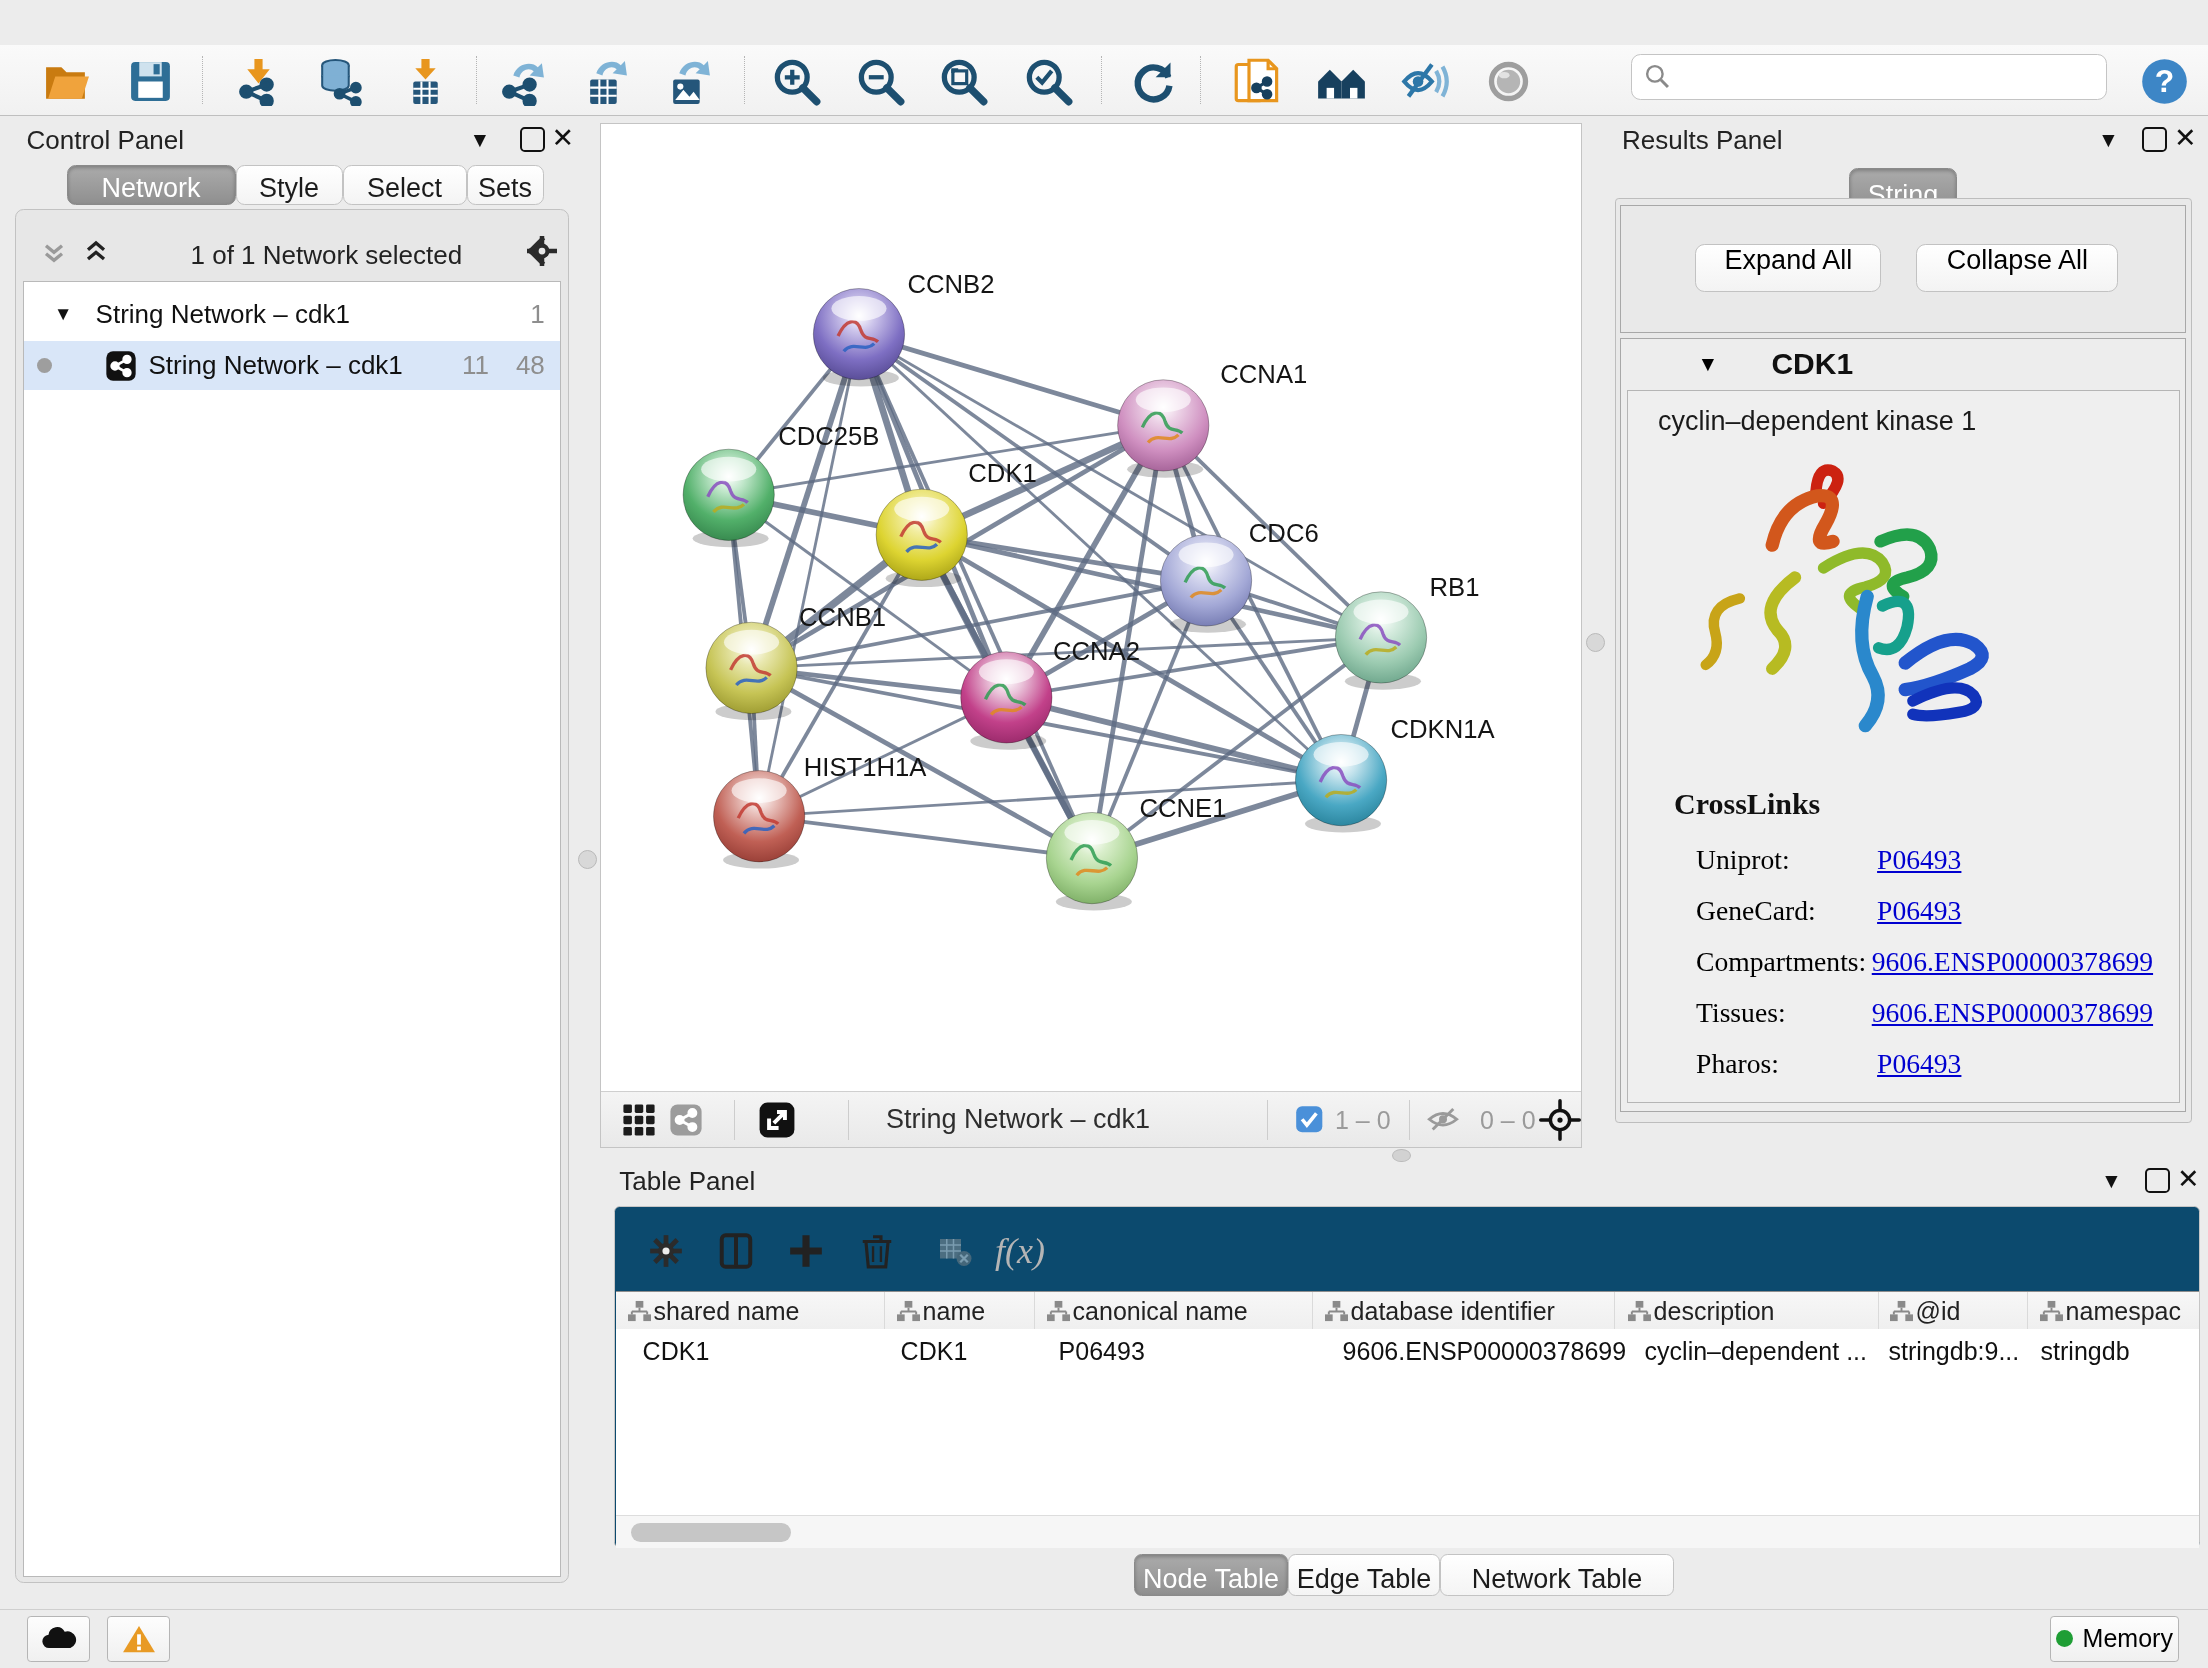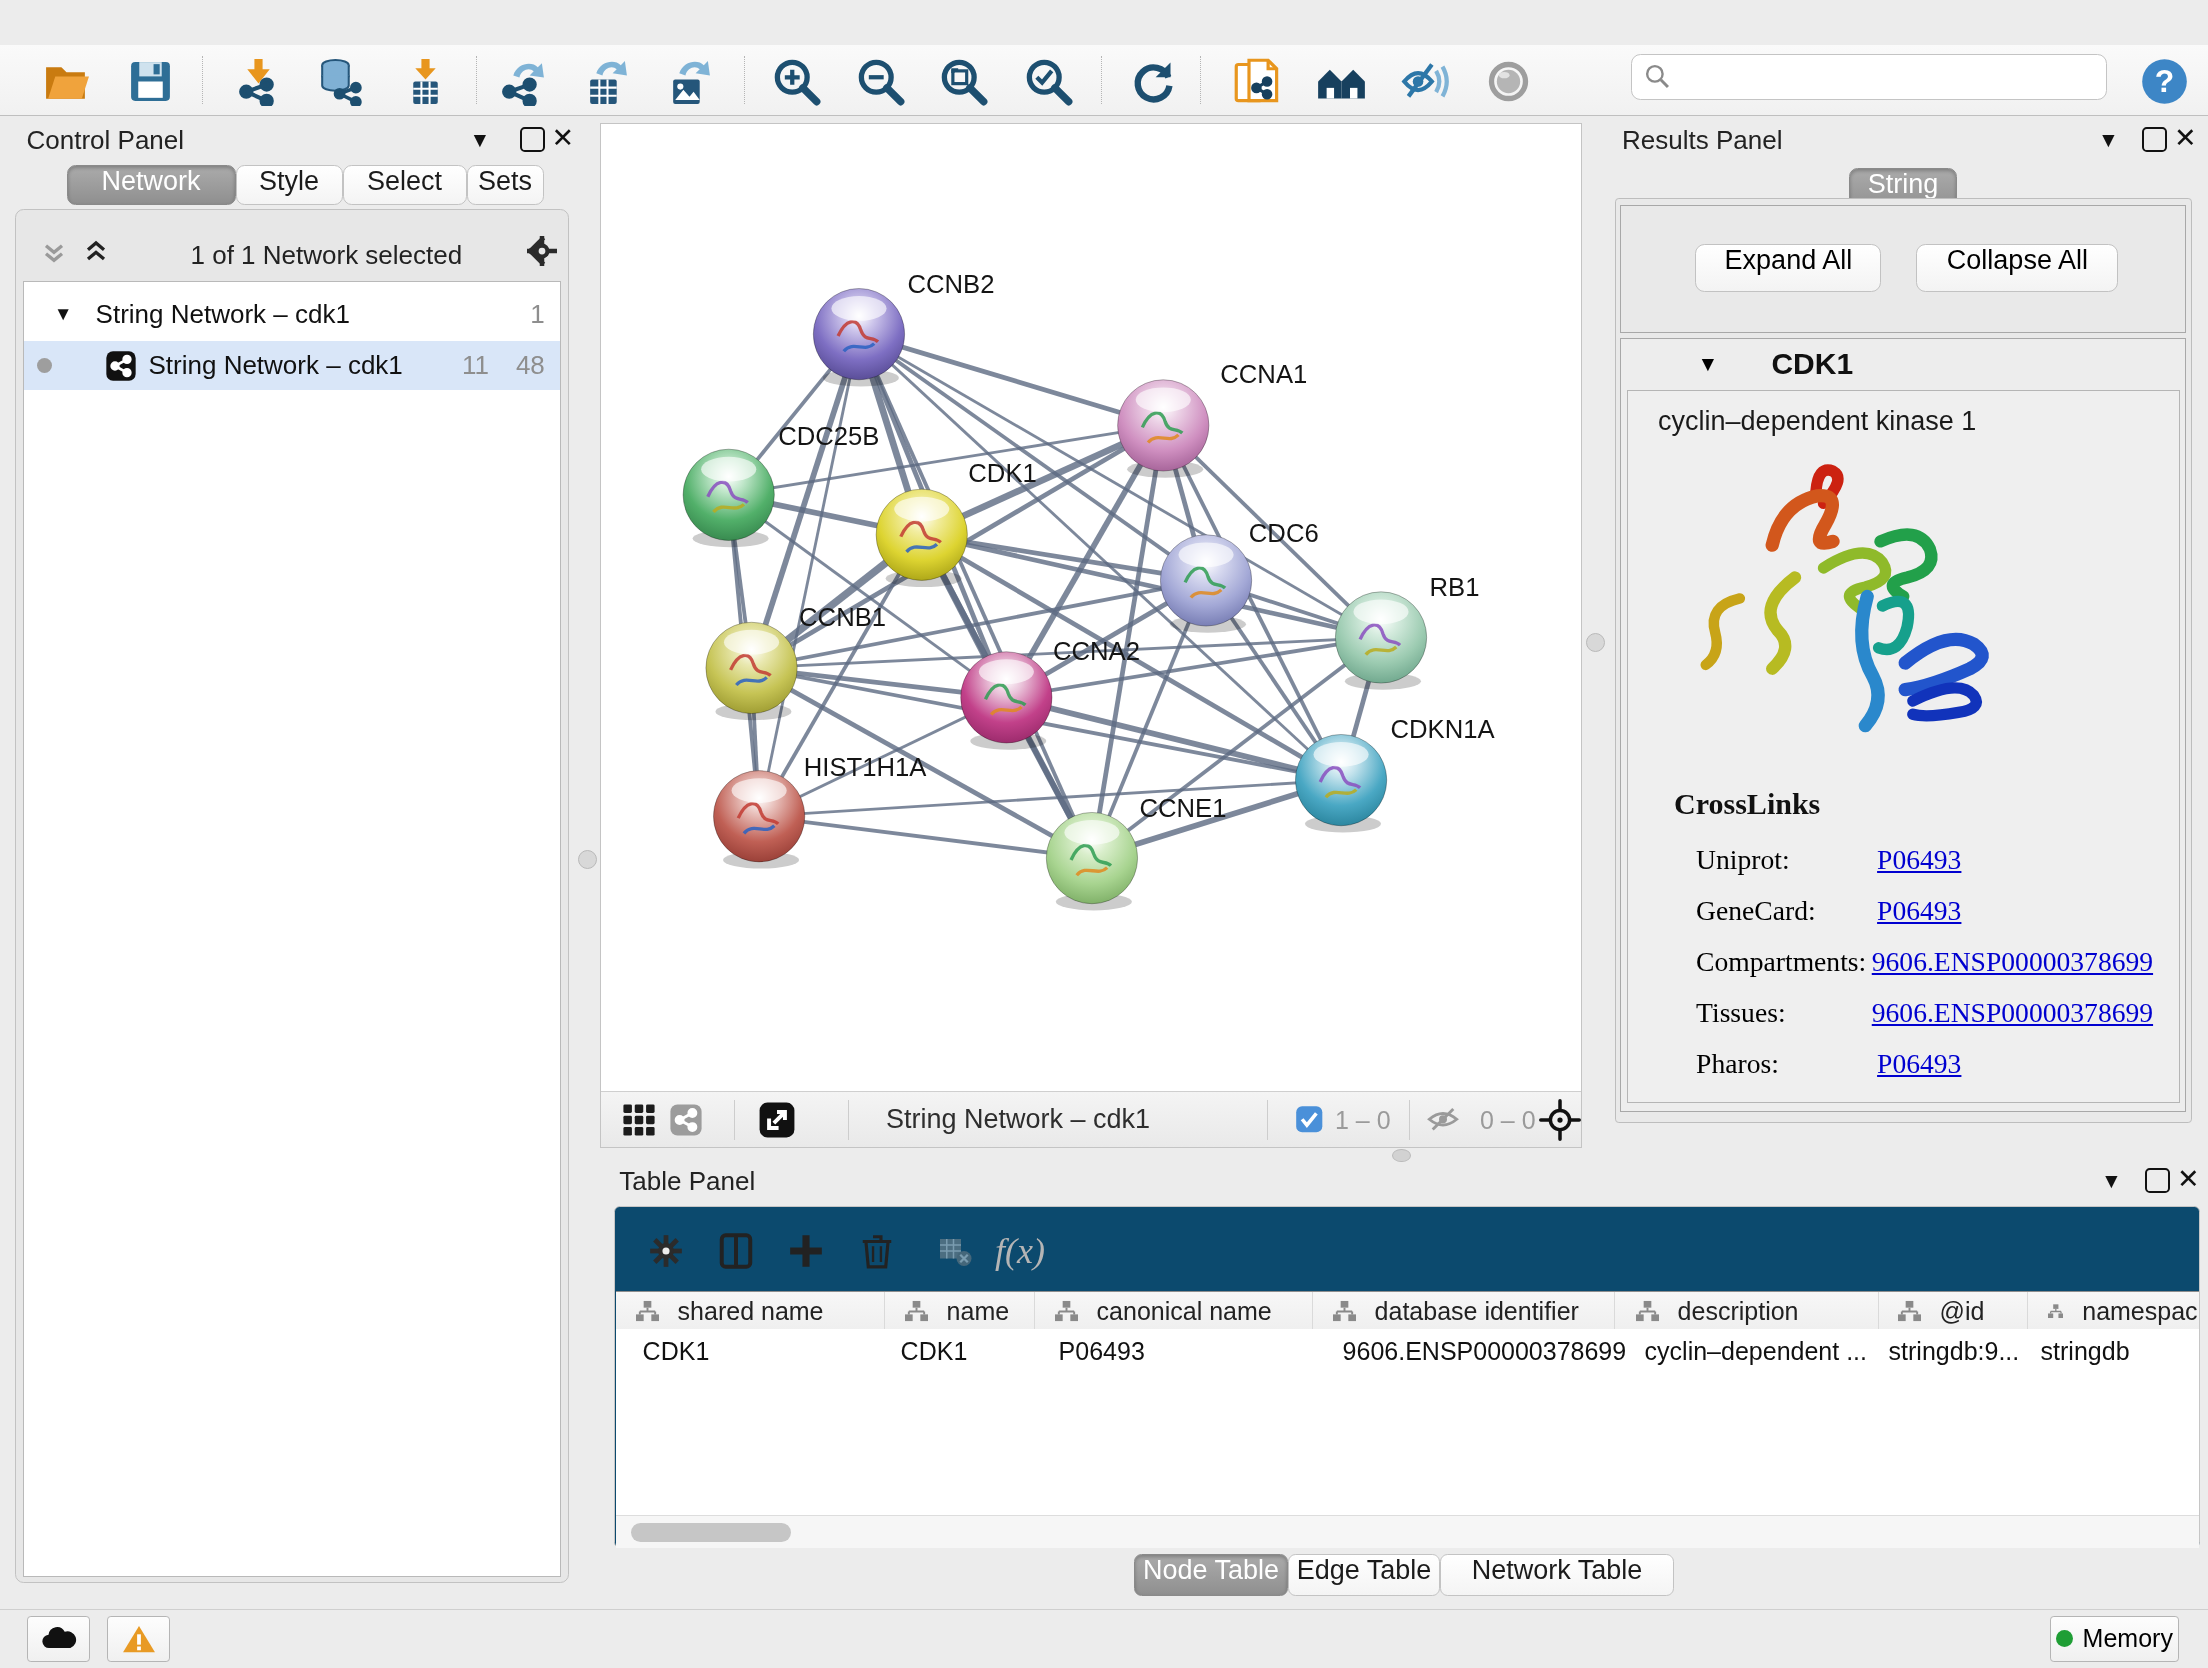--- a/index.html
+++ b/index.html
@@ -12,39 +12,39 @@
   
   .toolbar{left:0;top:45px;width:2208px;height:70px;background:linear-gradient(#fafafa,#f1f1f1);border-bottom:1px solid #bfbfbf;}
   .tb{top:7.6px;width:57px;height:57px;display:flex;align-items:center;justify-content:center;cursor:pointer;}
   .vsep{top:11.4px;height:48px;border-left:1.9px dotted #b5b5b5;}
   .searchbox{left:1631px;top:8.6px;width:476px;height:46px;background:#fff;border:1px solid #c4c4c4;border-radius:9.5px;display:flex;align-items:center;padding-left:11.4px;box-sizing:border-box;}
   .searchbox input{border:none;outline:none;font-size:25px;flex:1;background:transparent;margin-left:9.5px;font-family:inherit;}
   
   .panel-title{font-size:26px;color:#222;}
   .winctl{font-size:27px;color:#111;cursor:pointer;line-height:1;}
   .sqbtn{width:25px;height:25px;border:2.9px solid #111;border-radius:4.8px;box-sizing:border-box;cursor:pointer;}
-  .tab{position:absolute;height:40px;border:1px solid #c3c3c3;background:linear-gradient(#ffffff,#f4f4f4);border-radius:8.6px;display:flex;align-items:flex-start;justify-content:center;font-size:27px;color:#1b1b1b;cursor:pointer;box-sizing:border-box;}
+  .tab{position:absolute;height:40px;border:1px solid #c3c3c3;background:linear-gradient(#ffffff,#f4f4f4);border-radius:8.6px;display:flex;align-items:flex-end;justify-content:center;font-size:27px;color:#1b1b1b;cursor:pointer;box-sizing:border-box;}
   .tab.active{background:linear-gradient(#ababab,#8f8f8f);color:#fff;border-color:#8a8a8a;box-shadow:inset 0 1.9px 3.8px rgba(0,0,0,.25);}
   
   .cp-box{left:15px;top:209px;width:552px;height:1372px;background:#e7e7e7;border:1px solid #c2c2c2;border-radius:8.6px;}
   .tree-row{position:absolute;left:0;width:100%;height:49px;display:flex;align-items:center;font-size:26px;color:#111;cursor:pointer;}
   .num{color:#8e8e8e;}
   
   .canvas{left:600px;top:123px;width:982px;height:1025px;background:#fff;border:1px solid #c4c4c4;box-sizing:border-box;}
   .net-toolbar{left:0;bottom:0;width:100%;height:55px;background:linear-gradient(#f4f4f4,#e9e9e9);border-top:1px solid #cfcfcf;}
   .nt-sep{top:7.6px;height:40px;border-left:1px solid #cdcdcd;}
   .ghost{color:#9a9a9a;font-size:25px;}
   .rp-btn{position:absolute;height:48px;background:linear-gradient(#ffffff,#f3f3f3);border:1px solid #c2c2c2;border-radius:9.5px;font-size:27px;display:flex;justify-content:center;cursor:pointer;box-sizing:border-box;}
   .serif{font-family:"Liberation Serif","DejaVu Serif",serif;}
   .xlink{color:#0000d0;text-decoration:underline;cursor:pointer;}
   
   .tp-box{left:613px;top:1206px;width:1586px;height:342px;background:#0c4a6e;border:1px solid #c6c6c6;border-radius:5.7px;box-sizing:border-box;}
   .tp-toolbtn{position:absolute;top:17px;width:53px;height:53px;display:flex;align-items:center;justify-content:center;cursor:pointer;}
   .thead{position:absolute;left:1px;top:84px;width:1583px;height:38px;background:linear-gradient(#f7f7f7,#efefef);border-top:1.9px solid #8e8e8e;border-bottom:1px solid #d0d0d0;}
-  .th{position:absolute;top:0;height:38px;display:flex;align-items:center;font-size:25px;color:#222;border-right:1px solid #dadada;box-sizing:border-box;padding-left:20px;gap:19px;}
+  .th{position:absolute;top:0;height:38px;display:flex;align-items:center;font-size:25px;color:#222;border-right:1px solid #dadada;box-sizing:border-box;padding-left:12px;gap:3px;}
   .tbody{position:absolute;left:1px;top:122px;width:1583px;height:186px;background:#fff;}
   .td{position:absolute;top:7.6px;font-size:25px;color:#111;white-space:nowrap;}
   .hscroll{position:absolute;left:1px;top:308px;width:1583px;height:32px;background:#f6f6f6;border-top:1px solid #ddd;}
   .hthumb{position:absolute;left:15px;top:6.7px;width:160px;height:19px;background:#c6c6c6;border-radius:9.5px;cursor:pointer;}
   
   .statusbar{left:0;top:1609px;width:2208px;height:59px;border-top:1px solid #cfcfcf;background:#ececec;}
   .st-btn{position:absolute;top:5.7px;height:46px;background:linear-gradient(#fdfdfd,#f0f0f0);border:1.9px solid #b5b5b5;border-radius:3.8px;display:flex;align-items:center;justify-content:center;cursor:pointer;box-sizing:border-box;}
   text{font-family:"Liberation Sans","DejaVu Sans",sans-serif;}
 </style>
 </head>

